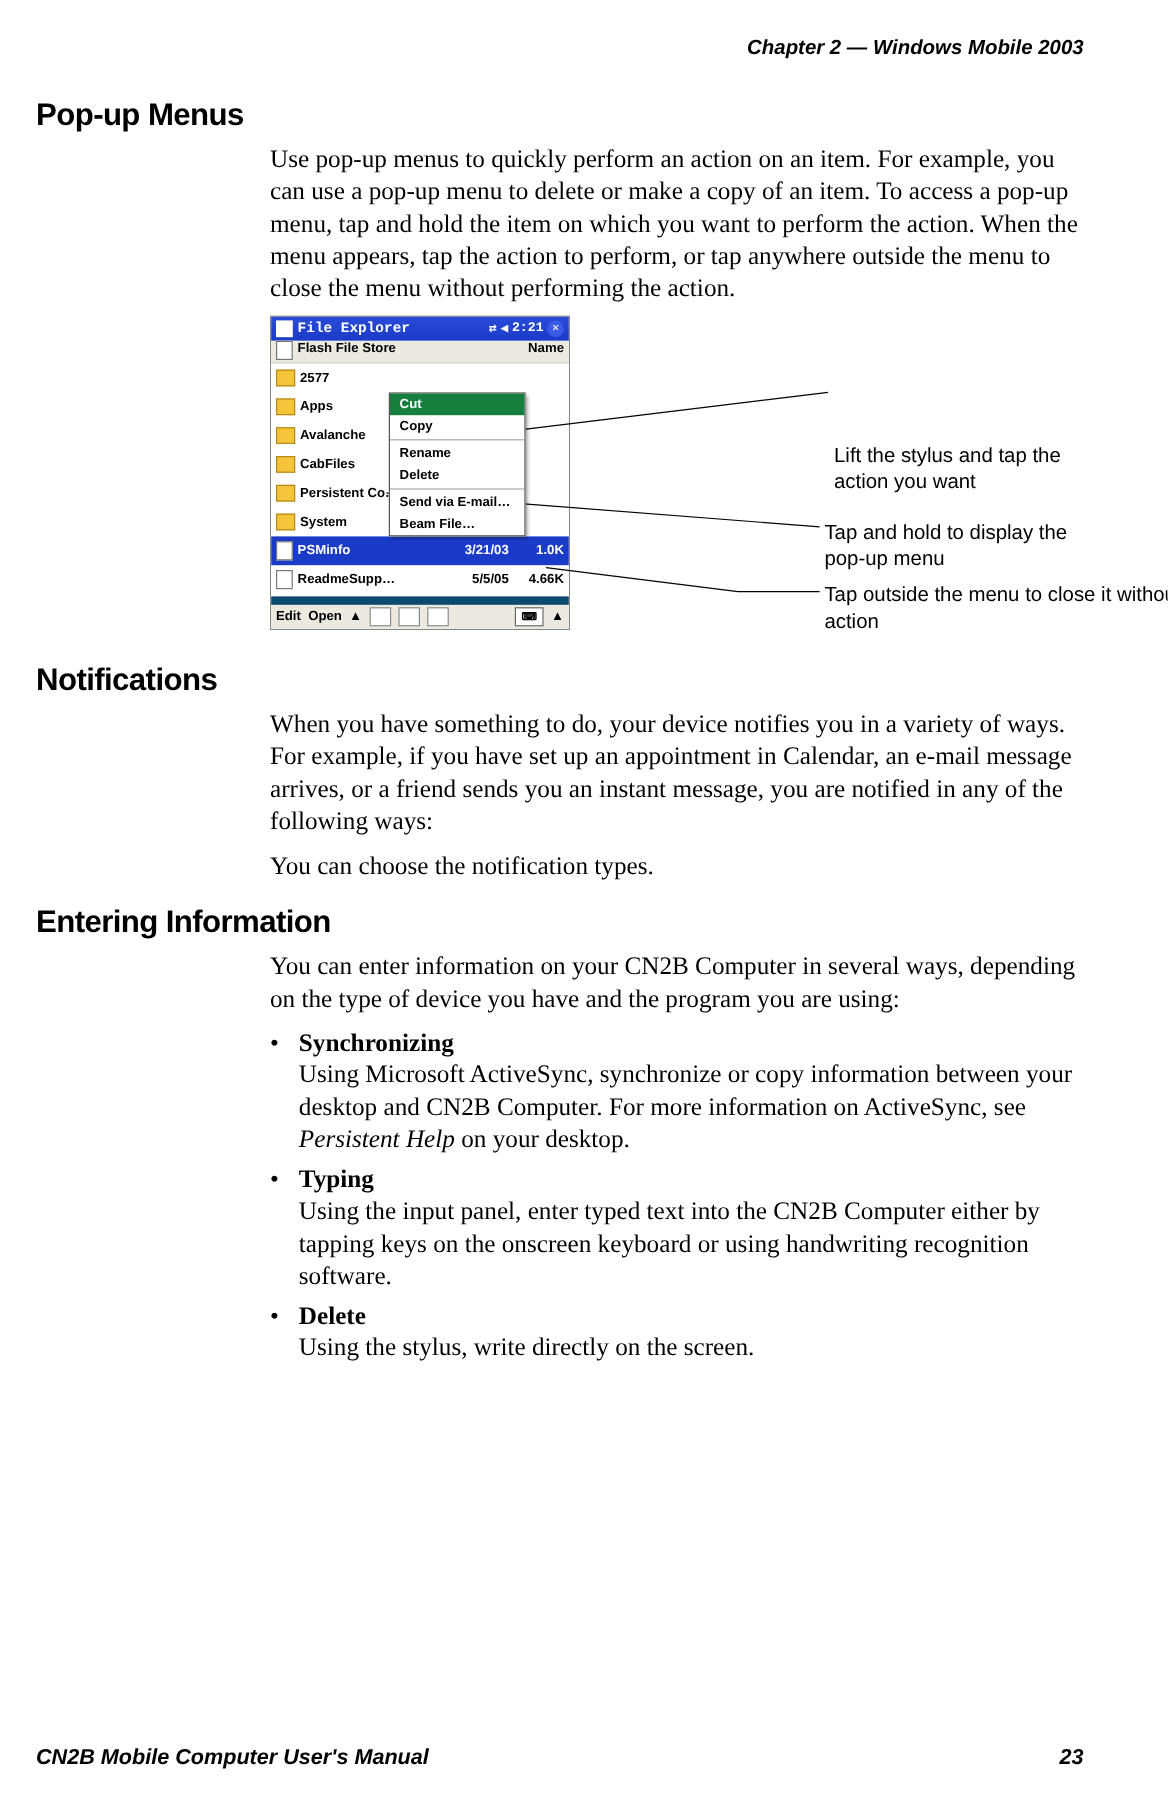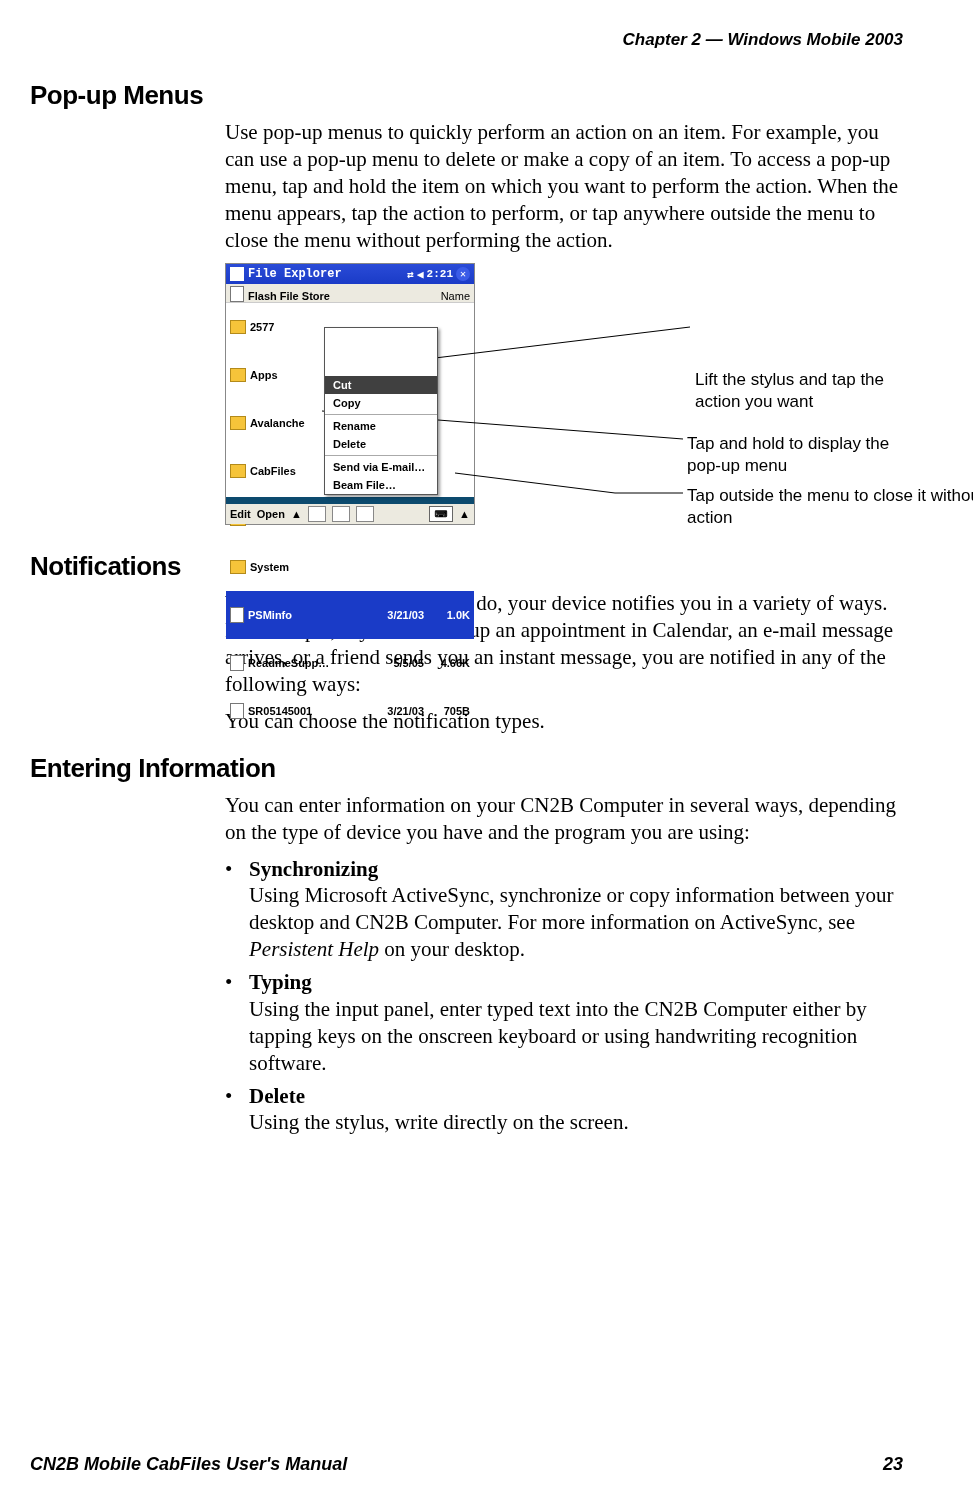--- a/index.html
+++ b/index.html
@@ -100,36 +100,36 @@
   .close-circle {
     width: 14px; height: 14px; border-radius: 50%;
     background: #3a5be7; color:#fff; display:flex; align-items:center; justify-content:center;
     font-size: 10px; font-weight:bold;
   }
   .subbar {
     height: 18px;
     background: #eceae0;
     border-bottom: 1px solid #ccc;
     display: flex;
-    align-items: flex-end;
+    align-items: flex-start;
     padding: 0 4px;
     font-weight: bold;
     gap: 4px;
   }
-  .subbar .right { margin-left:auto; font-weight:normal; }
+  .subbar .right { margin-left:auto; font-weight:bold; }
   .filelist {
     position: relative;
     background: #fff;
     height: 200px;
   }
   .row {
     display: flex;
     align-items: center;
     height: 16px;
-    padding: 16px 4px;
+    padding: 4px 4px;
     gap: 4px;
   }
   .folder-icon {
     width: 14px; height: 12px;
     background: #f6c43a;
     border: 1px solid #b38a1a;
     display:inline-block;
   }
   .file-icon {
     width: 12px; height: 14px;
@@ -153,23 +153,22 @@
     border: 1px solid #555;
     box-shadow: 2px 2px 3px rgba(0,0,0,0.4);
     z-index: 5;
   }
   .popup .mi {
     padding: 3px 8px;
     font-weight: bold;
     border-bottom: 0;
   }
   .popup .mi.sel {
-    background: #404040;
+    background: #15803d;
     color: #fff;
-    margin-top: 48px;
   }
   .popup .sep {
     height:0;
     border-top: 1px solid #aaa;
     margin: 2px 0;
   }
   .bottombar {
     position:absolute;
     bottom:0; left:0; right:0;
     height: 20px;
@@ -356,17 +355,17 @@
         <span>Using the input panel, enter typed text into the CN2B Computer either by tapping keys on the onscreen keyboard or using handwriting recognition software.</span>
       </li>
       <li>
         <span class="bold">Delete</span><br>
         <span>Using the stylus, write directly on the screen.</span>
       </li>
     </ul>
   </div>
 
   <div class="footer">
-    <span>CN2B Mobile CabFiles User's Manual</span>
+    <span>CN2B Mobile Computer User's Manual</span>
     <span>23</span>
   </div>
 
 </div>
 
 </body></html>

